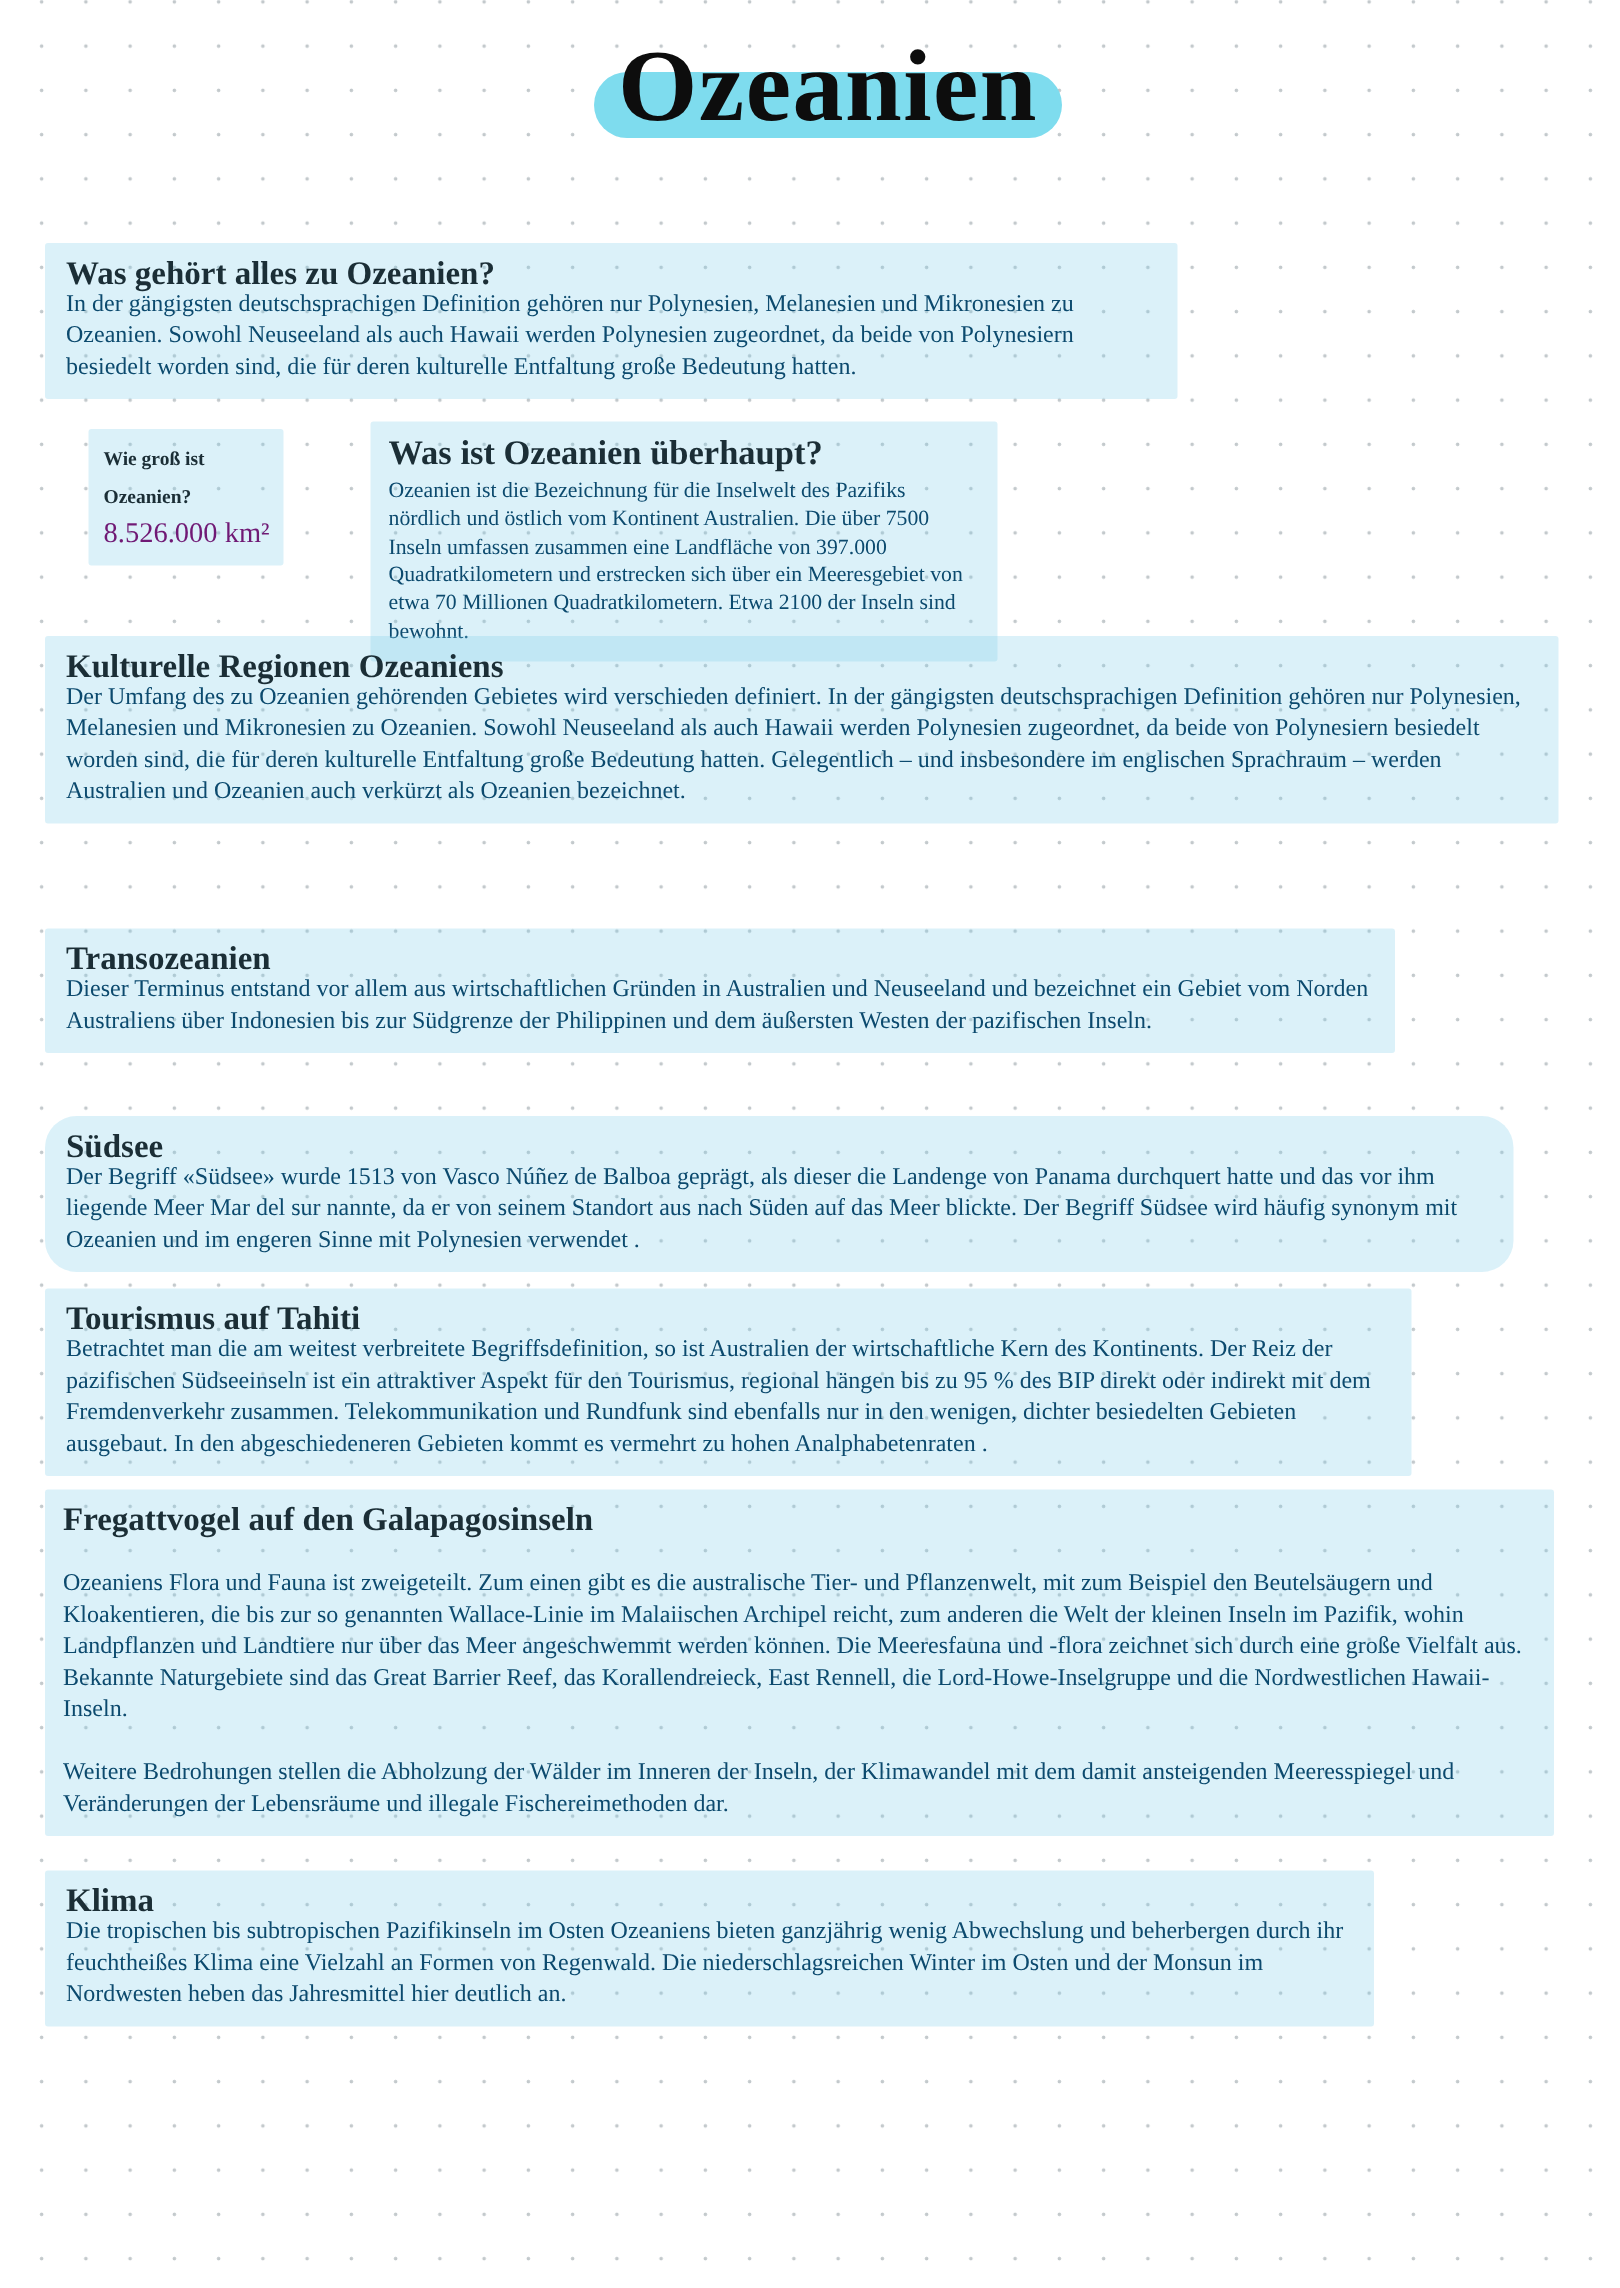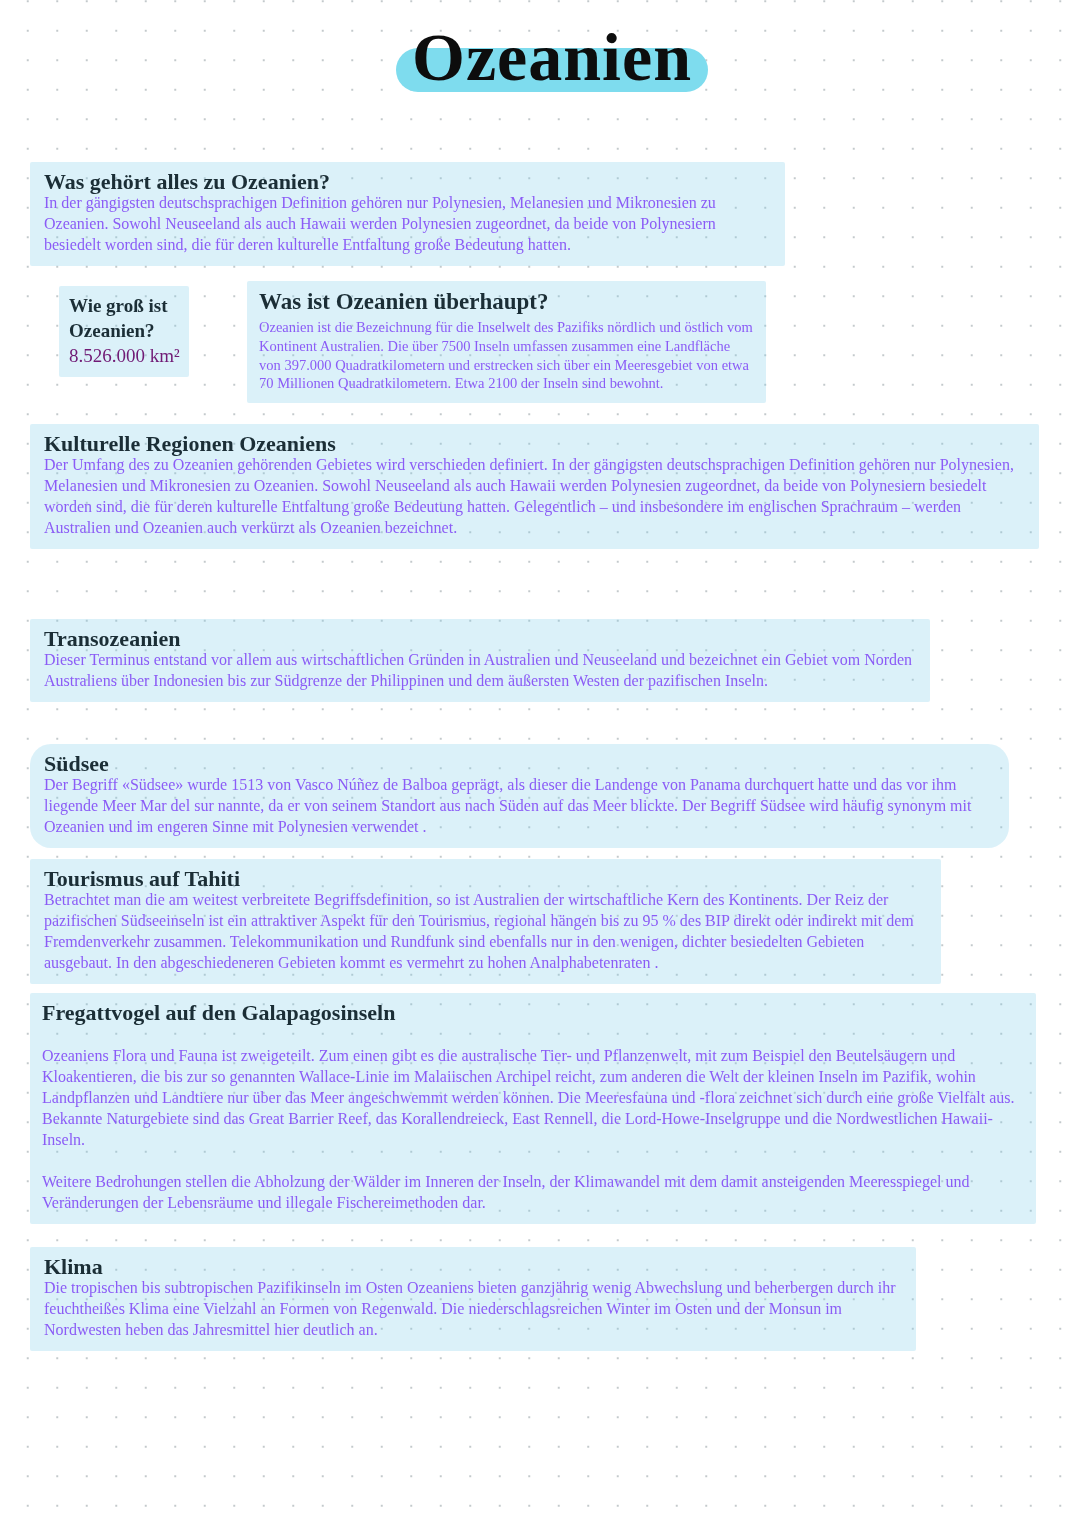--- a/index.html
+++ b/index.html
@@ -62,38 +62,38 @@
     margin: 0;
     font-size: 22px;
     line-height: 21px;
     font-weight: bold;
     color: #1b2e36;
   }
   .box p {
     margin: 0;
     font-size: 16px;
     line-height: 21px;
-    color: #8b5cf6;
+    color: #0c4a6e;
   }
   .box p + p { margin-top: 21px; }
 
   
   #sec-was-gehoert   { left: 30px; top: 162px;  width: 755px;  }
   #sec-wie-gross     { left: 59px; top: 286px;  width: 130px;  padding: 7px 8px 9px 10px; }
-  #sec-was-ist       { left: 247px; top: 281px; width: 519px;  padding: 6px 12px 10px 12px; }
+  #sec-was-ist       { left: 247px; top: 281px; width: 418px;  padding: 6px 12px 10px 12px; }
   #sec-kulturelle    { left: 30px; top: 424px;  width: 1009px; }
   #sec-transozeanien { left: 30px; top: 619px;  width: 900px;  }
   #sec-suedsee       { left: 30px; top: 744px;  width: 979px; border-radius: 21px;  }
   #sec-tourismus     { left: 30px; top: 859px;  width: 911px;  }
   #sec-fregattvogel  { left: 30px; top: 993px;  width: 1006px; padding-left: 12px; }
   #sec-klima         { left: 30px; top: 1247px; width: 886px;  }
 
   
   #sec-wie-gross h2 {
-    font-size: 19px;
+    font-size: 13px;
     line-height: 25px;
     color: #1b2e36;
   }
   #sec-wie-gross .stat-value {
     font-size: 19px;
     line-height: 25px;
     white-space: nowrap;
     overflow: visible;
     color: #701a75;
   }

